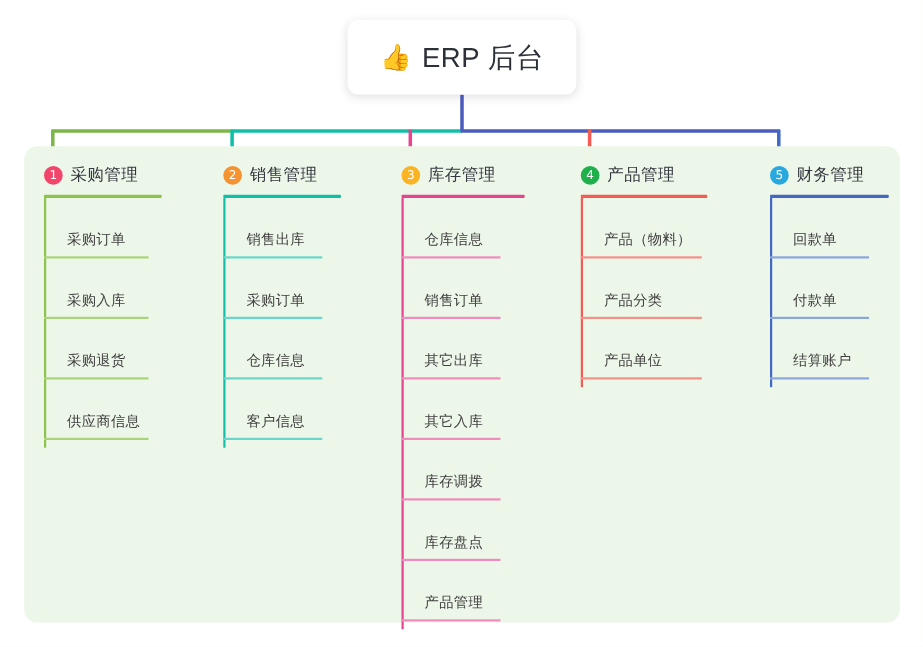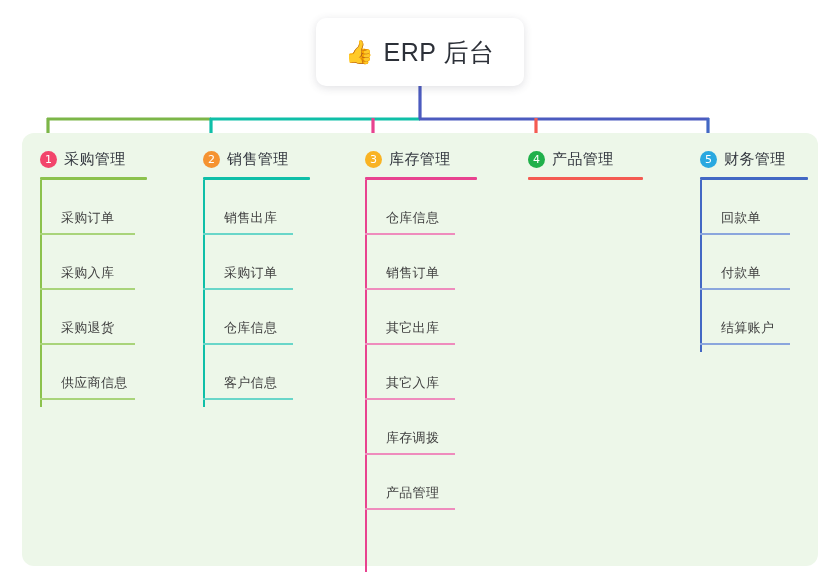--- a/index.html
+++ b/index.html
@@ -237,31 +237,50 @@
           </div>
           <div class="item">
             <span class="item-label">其它入库</span>
             <div class="item-rule" style="background: rgb(239, 140, 189); width: 90px;"></div>
           </div>
           <div class="item">
             <span class="item-label">库存调拨</span>
             <div class="item-rule" style="background: rgb(239, 140, 189); width: 90px;"></div>
           </div>
           <div class="item">
+            <span class="item-label">库存盘点</span>
+            <div class="item-rule" style="background: rgb(239, 140, 189); width: 90px;"></div>
+          </div>
+          <div class="item">
             <span class="item-label">产品管理</span>
             <div class="item-rule" style="background: rgb(239, 140, 189); width: 90px;"></div>
           </div>
         </div>
       </div>
       <div class="column" style="left: 528px;">
         <div class="col-head">
           <span class="badge" style="background: rgb(32, 176, 75);">4</span>
           <span class="col-title">产品管理</span>
         </div>
         <div class="head-rule" style="background: rgb(244, 91, 82); width: 115px;"></div>
+        <div class="items">
+          <div class="spine" style="background: rgb(244, 91, 82); height: 172px;"></div>
+          <div class="item">
+            <span class="item-label">产品（物料）</span>
+            <div class="item-rule" style="background: rgb(245, 144, 137); width: 110px;"></div>
+          </div>
+          <div class="item">
+            <span class="item-label">产品分类</span>
+            <div class="item-rule" style="background: rgb(245, 144, 137); width: 110px;"></div>
+          </div>
+          <div class="item">
+            <span class="item-label">产品单位</span>
+            <div class="item-rule" style="background: rgb(245, 144, 137); width: 110px;"></div>
+          </div>
+        </div>
       </div>
       <div class="column" style="left: 700px;">
         <div class="col-head">
           <span class="badge" style="background: rgb(41, 168, 224);">5</span>
           <span class="col-title">财务管理</span>
         </div>
         <div class="head-rule" style="background: rgb(67, 104, 196); width: 108px;"></div>
         <div class="items">
           <div class="spine" style="background: rgb(67, 104, 196); height: 172px;"></div>
           <div class="item">

